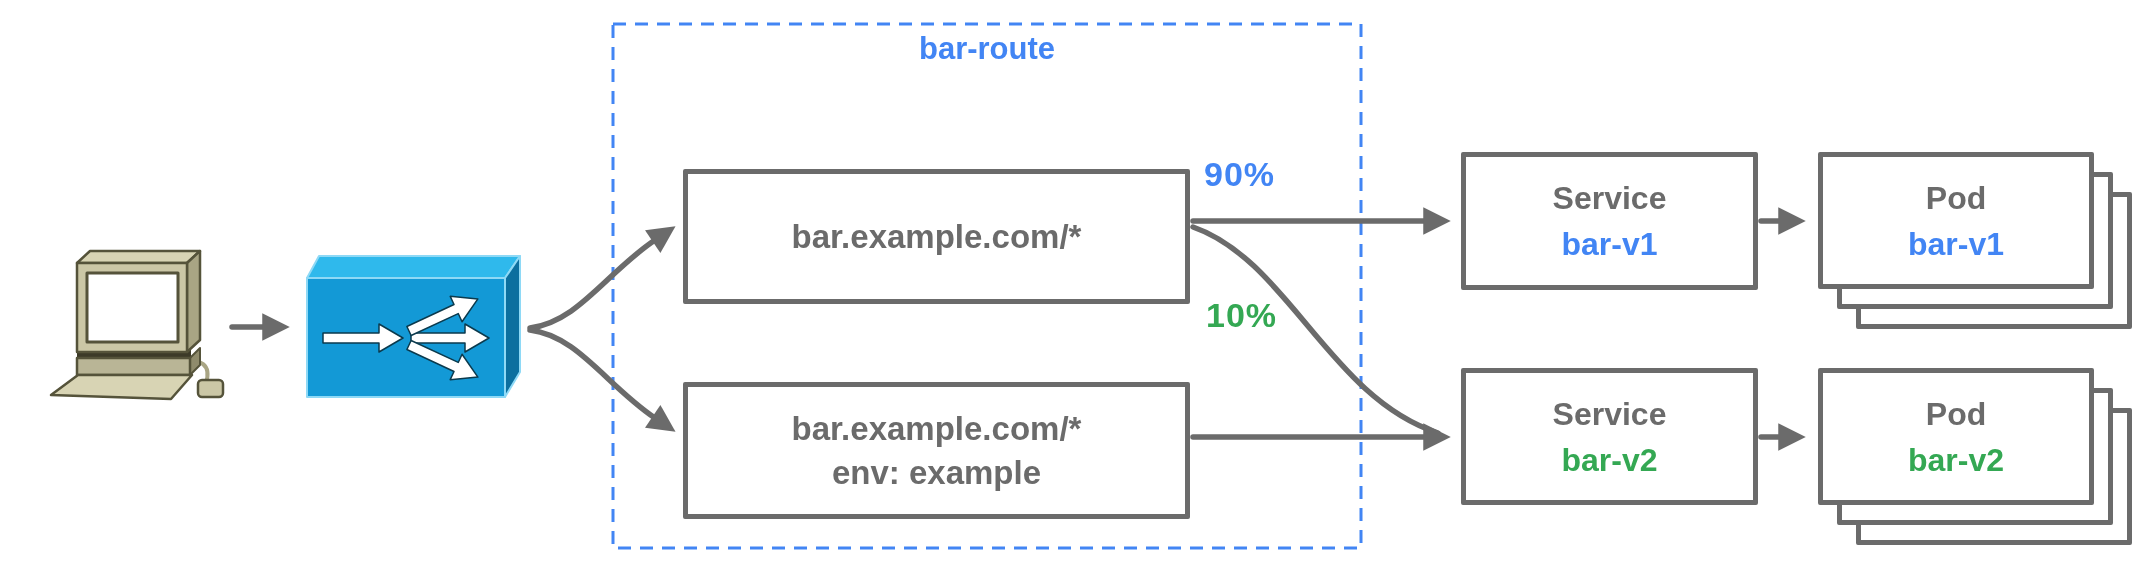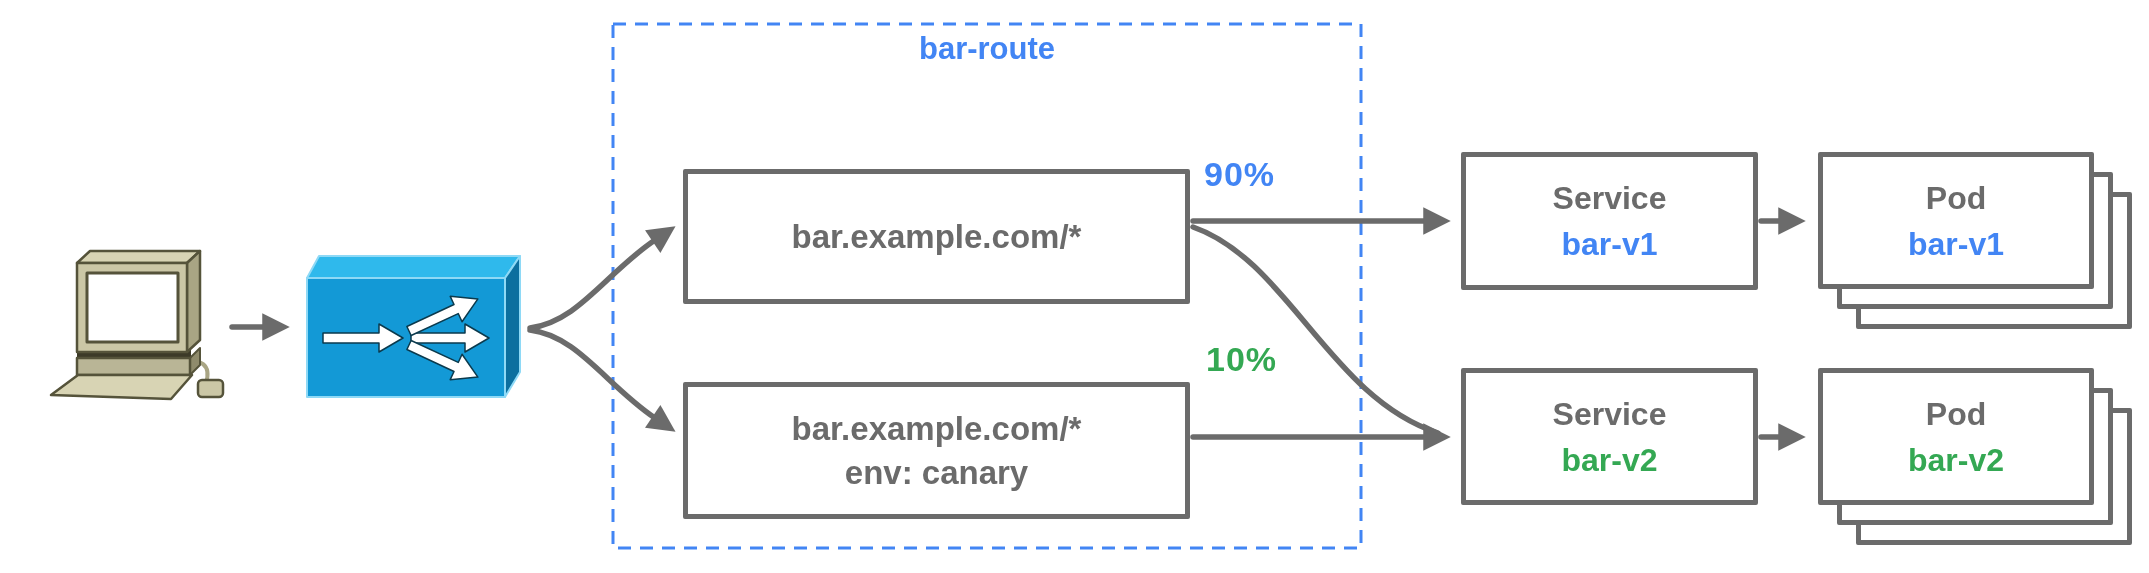--- a/index.html
+++ b/index.html
@@ -39,21 +39,21 @@
   .route1{left:683px;top:155px;width:507px;height:135px;}
   .route2{left:683px;top:368px;width:507px;height:137px;}
   .service1{left:1461px;top:152px;width:297px;height:138px;}
   .service2{left:1461px;top:368px;width:297px;height:137px;}
   .blue{color:var(--blue);}
   .green{color:var(--green);}
   .pct{
     position:absolute;font-size:34px;font-weight:700;letter-spacing:1px;
   }
   .pct90{left:1204px;top:155px;color:var(--blue);}
-  .pct10{left:1206px;top:296px;color:var(--green);margin-top:44px;}
+  .pct10{left:1206px;top:296px;color:var(--green);}
   .pod-stack{position:absolute;width:334px;height:220px;}
   .pod-stack .card{
     position:absolute;box-sizing:border-box;width:276px;height:137px;
     background:#fff;border:5px solid var(--gray);border-radius:2px;
   }
   .pod-stack .back1{left:19px;top:20px;}
   .pod-stack .back2{left:38px;top:40px;}
   .pod-stack .front{
     left:0;top:0;display:flex;flex-direction:column;align-items:center;justify-content:center;
     color:var(--gray);font-weight:700;font-size:32px;line-height:46px;text-align:center;
@@ -116,21 +116,21 @@
   <div class="group-title">
     <span>bar-route</span>
   </div>
 
   <div class="node route route1">
     <span>bar.example.com/*</span>
   </div>
 
   <div class="node route route2">
     <span>bar.example.com/*</span>
-    <span>env: canary</span>
+    <span>env: example</span>
   </div>
 
   <div class="pct pct90">90%</div>
   <div class="pct pct10">10%</div>
 
   <div class="node svcpod service1">
     <span>Service</span>
     <span class="blue">bar-v1</span>
   </div>
 

